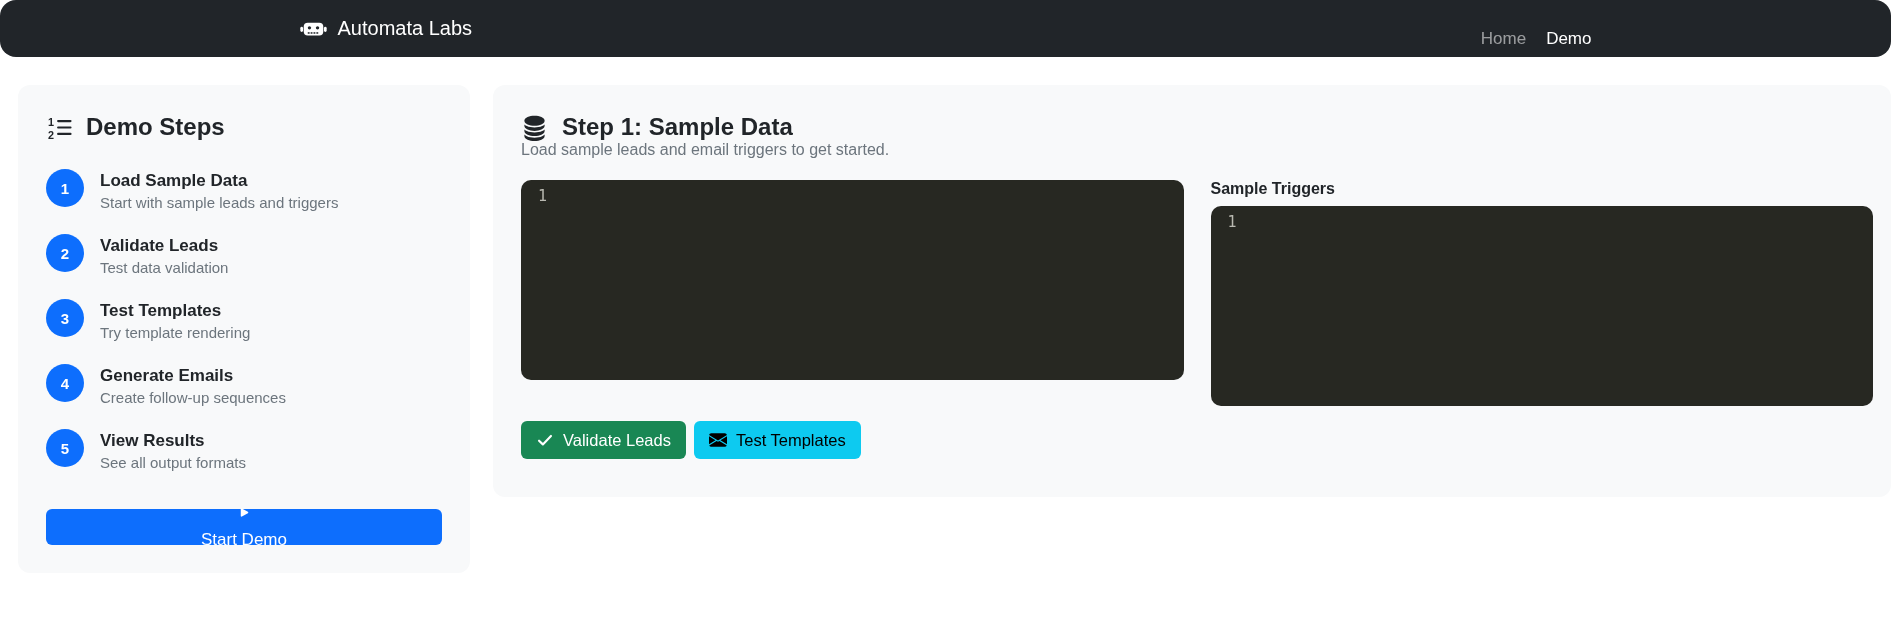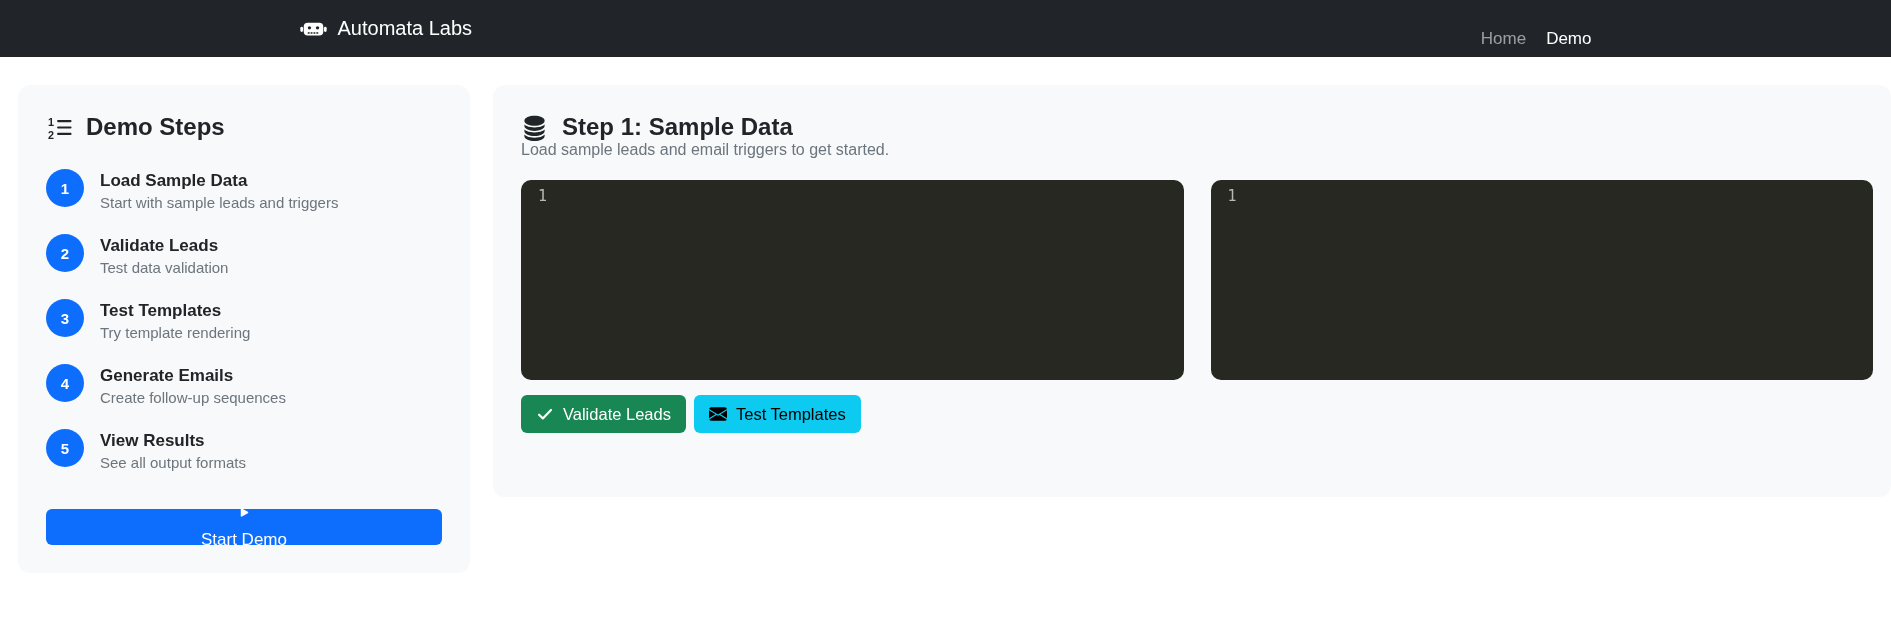--- a/index.html
+++ b/index.html
@@ -1,20 +1,20 @@
 <!DOCTYPE html>
 <html><head>
 <meta charset="utf-8">
 <style>
   * { box-sizing: border-box; margin: 0; padding: 0; }
   html, body { width: 1891px; height: 627px; background: #ffffff;
     font-family: "Liberation Sans", sans-serif; color: #212529; overflow: hidden; }
 
   
-  .navbar { height: 57px; background: #212529; display: flex; align-items: center; }
+  .navbar { height: 57px; background: #212529; display: flex; align-items: center; border-radius: 16px; }
   .navbar-inner { width: 1320px; margin: 0 auto; padding: 0 14px;
     display: flex; align-items: center; justify-content: space-between; }
   .brand { display: flex; align-items: center; gap: 11px; color: #fff;
     font-size: 20px; cursor: pointer; }
   .nav-links { display: flex; align-items: center; font-size: 17px; margin-top: 20px; }
   .nav-link { padding: 8px 10px; cursor: pointer; text-decoration: none; }
   .nav-link.inactive { color: rgba(255,255,255,0.55); }
   .nav-link.active { color: #ffffff; padding-right: 0; }
 
   
@@ -162,20 +162,21 @@
     </div>
     <p class="main-subtitle">Load sample leads and email triggers to get started.</p>
 
     <div class="editors-row">
       <div class="editor-col">
         <div class="code-editor">
           <span>1</span>
         </div>
       </div>
       <div class="editor-col">
+        <div class="editor-label">Sample Triggers</div>
         <div class="code-editor">
           <span>1</span>
         </div>
       </div>
     </div>
 
     <div class="buttons-row">
       <button class="btn btn-success">
         <span class="icon">
           <svg width="18" height="18" viewBox="0 0 16 16" fill="none">

